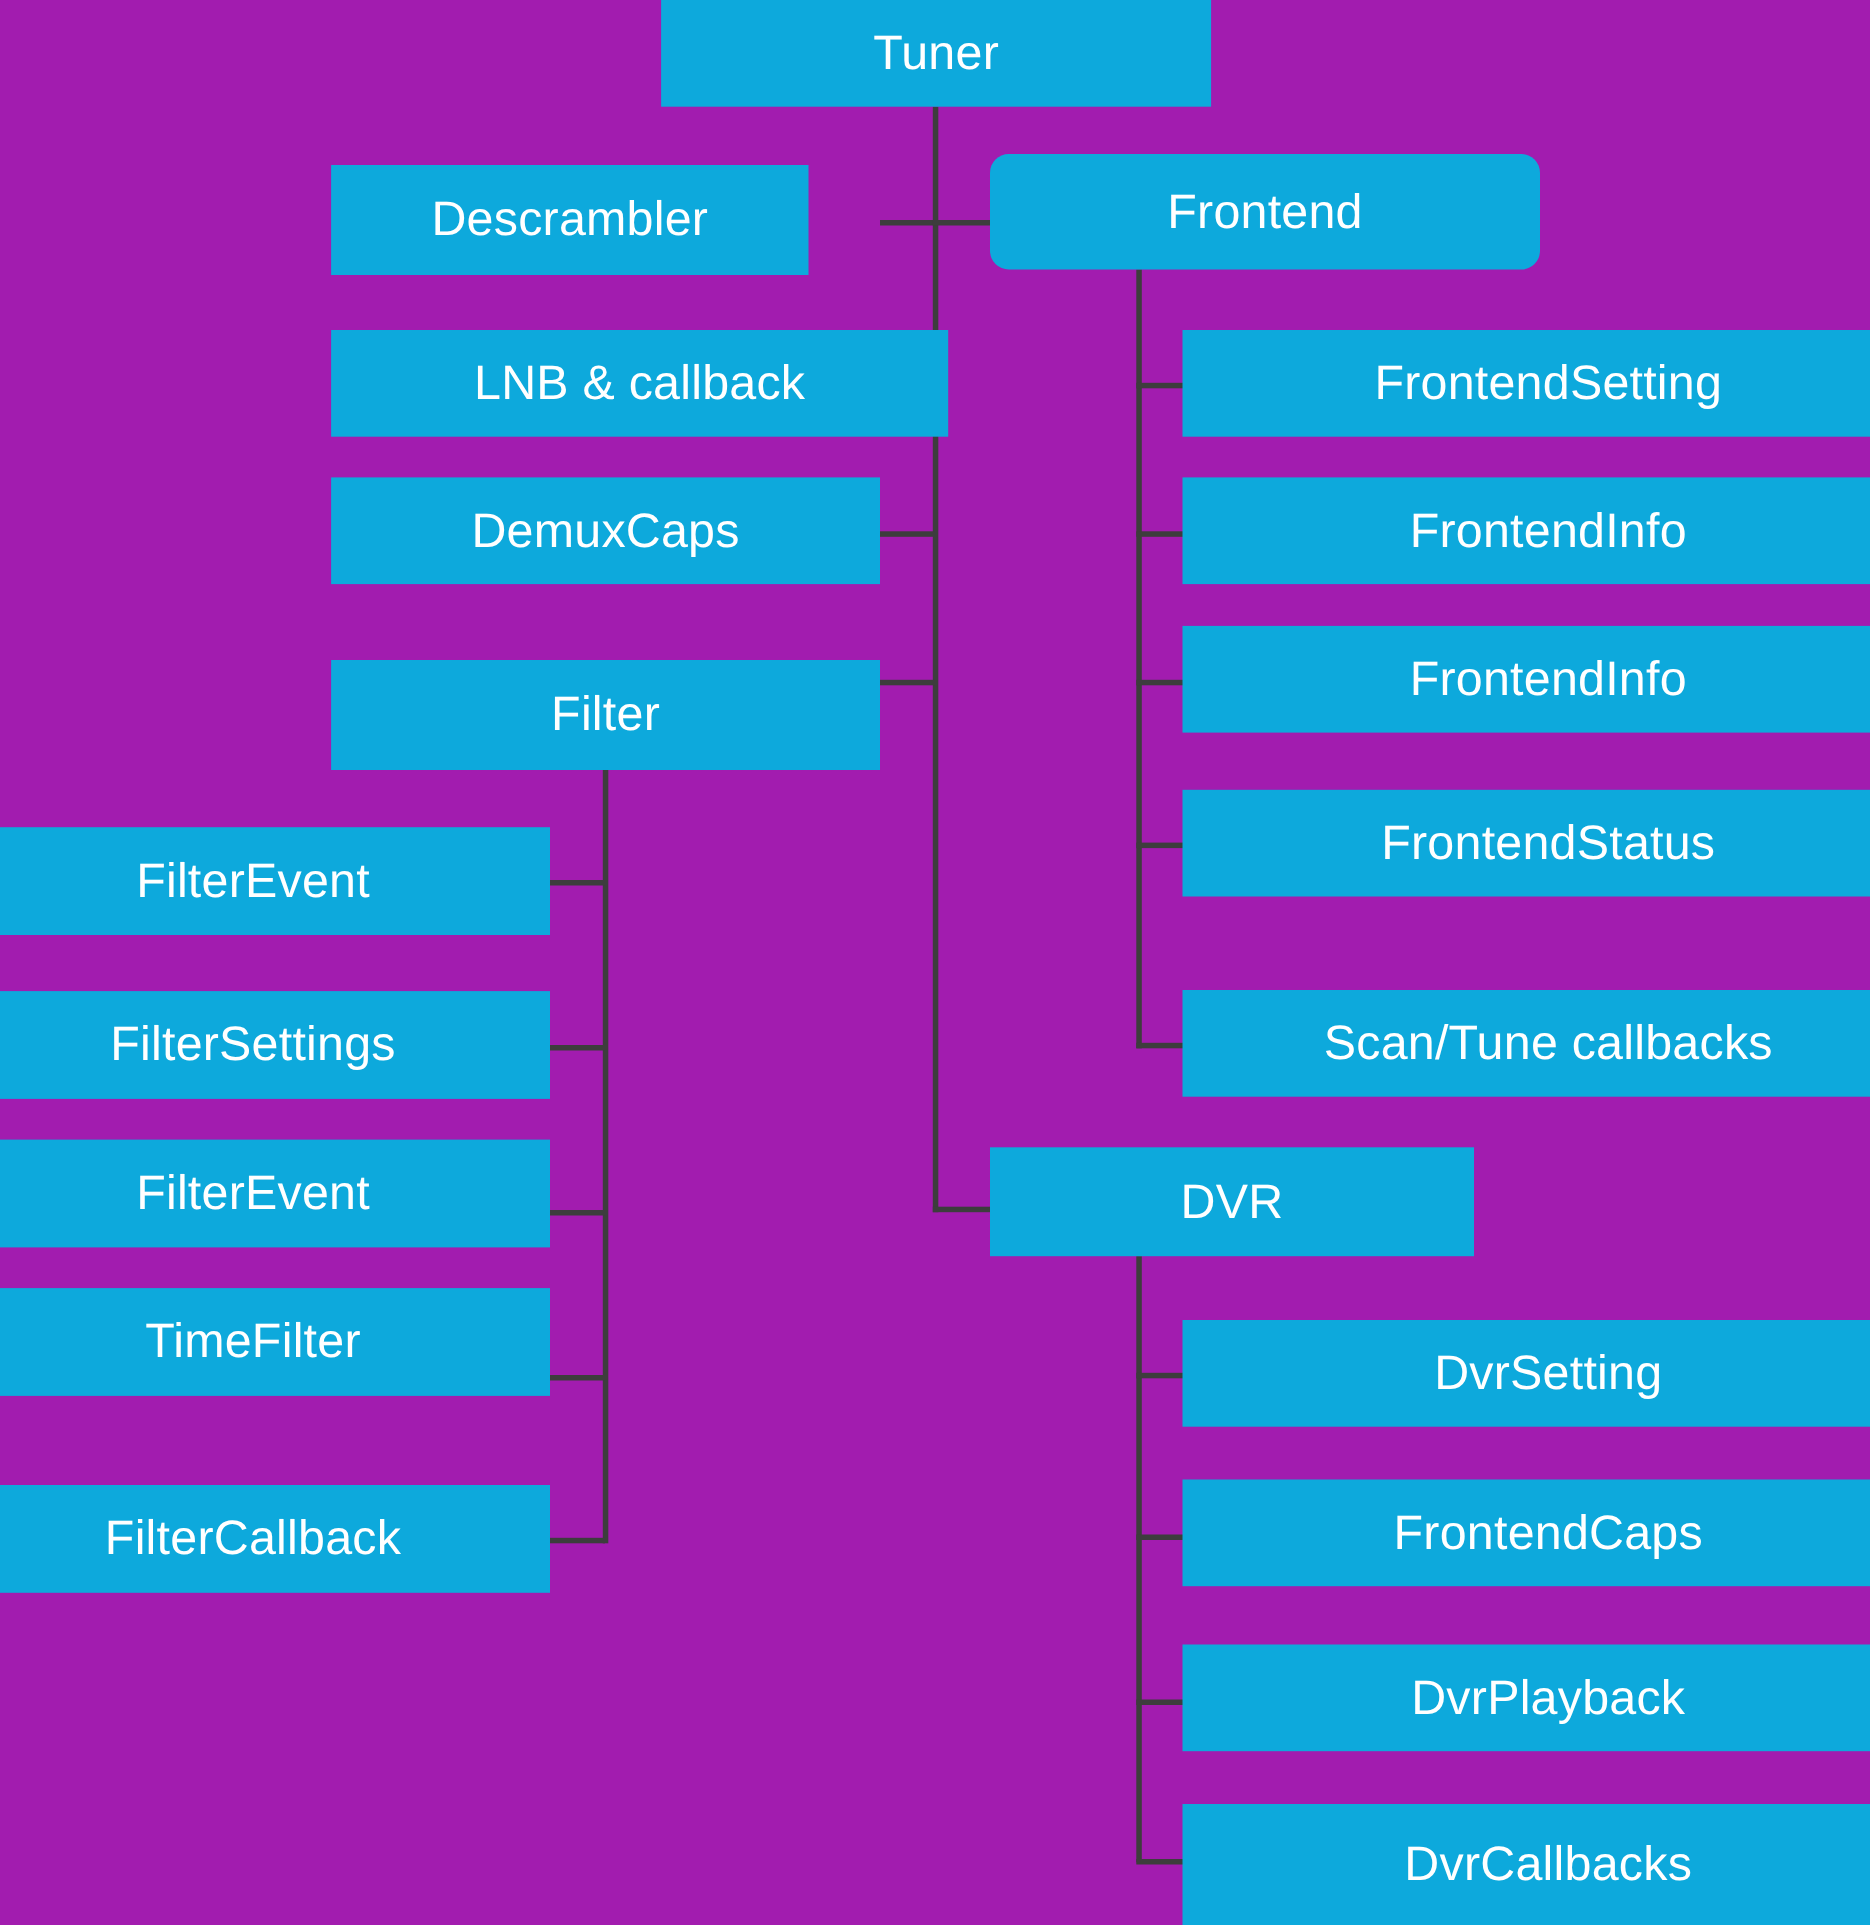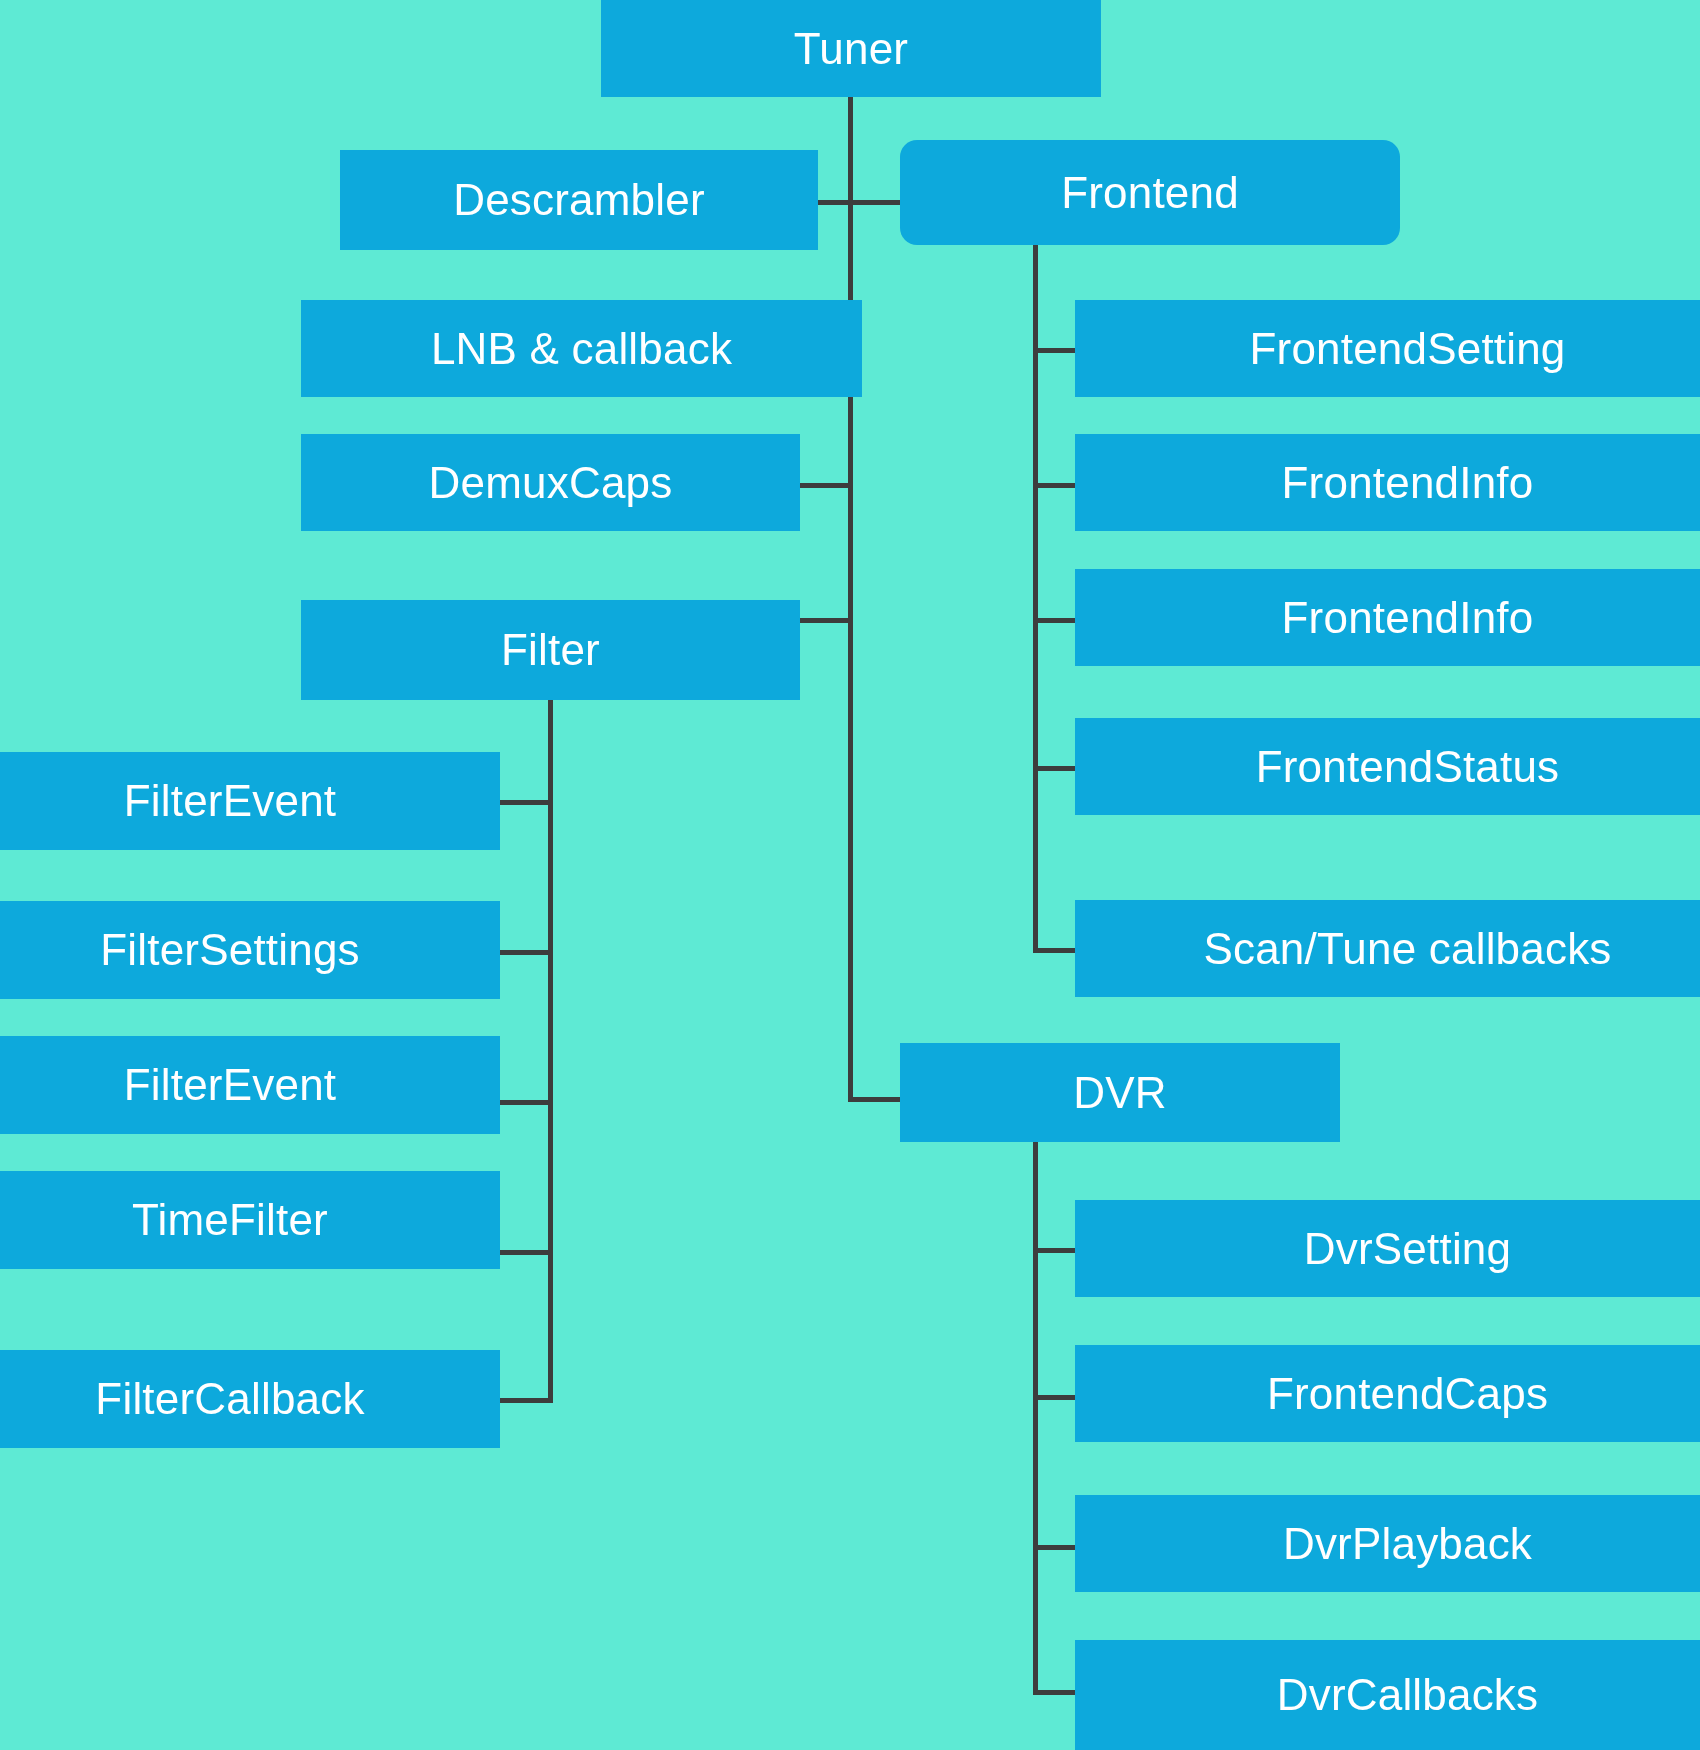--- a/index.html
+++ b/index.html
@@ -4,21 +4,21 @@
 <style>
   html, body {
     margin: 0;
     padding: 0;
     background: #000000;
   }
   #stage {
     position: relative;
     width: 1700px;
     height: 1750px;
-    background: #5eead4;
+    background: #a21caf;
     overflow: hidden;
     font-family: "Liberation Sans", sans-serif;
   }
   .node {
     position: absolute;
     background: #0da9dc;
     color: #ffffff;
     display: flex;
     align-items: center;
     justify-content: center;
@@ -91,21 +91,21 @@
   <div class="edge edge-h" style="left:1033px; top:1395px; width:50px;"></div>
 
   <div class="edge edge-h" style="left:1033px; top:1545px; width:50px;"></div>
 
   <div class="edge edge-h" style="left:1033px; top:1690px; width:50px;"></div>
 
   <div class="node" style="left:601px; top:0px; width:500px; height:97px;">
     <span class="node-label">Tuner</span>
   </div>
 
-  <div class="node" style="left:301px; top:150px; width:478px; height:100px;margin-left:39px;">
+  <div class="node" style="left:301px; top:150px; width:434px; height:100px;">
     <span class="node-label">Descrambler</span>
   </div>
 
   <div class="node" style="left:301px; top:300px; width:561px; height:97px;">
     <span class="node-label">LNB &amp; callback</span>
   </div>
 
   <div class="node" style="left:301px; top:600px; width:499px; height:100px;">
     <span class="node-label">Filter</span>
   </div>

